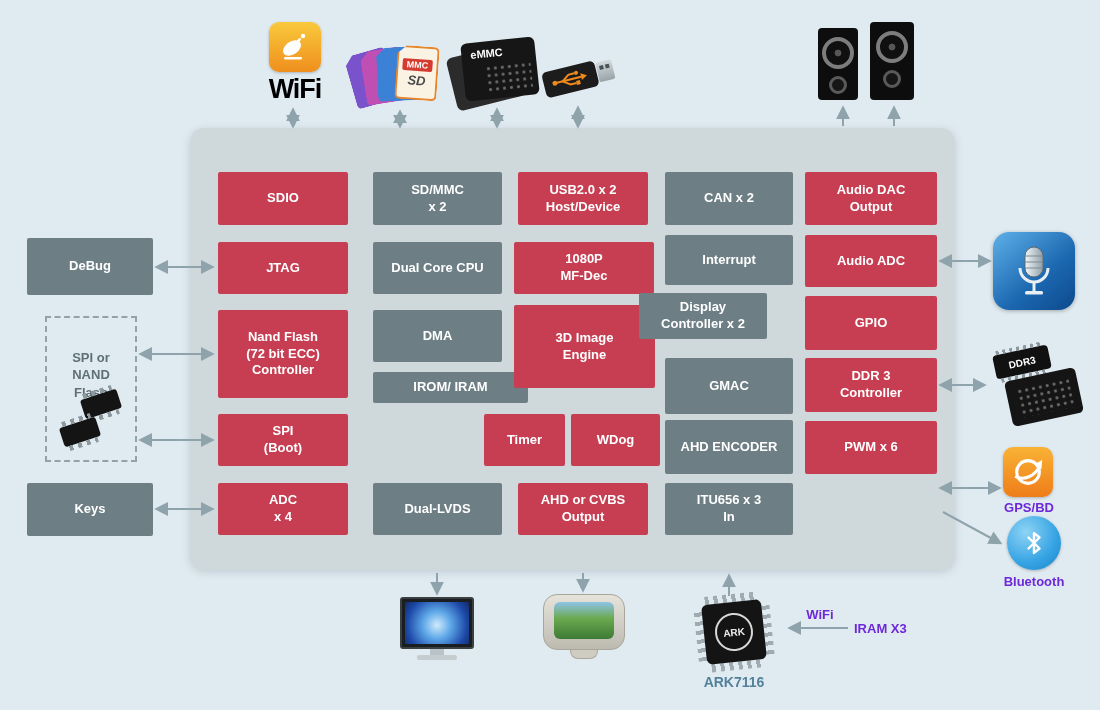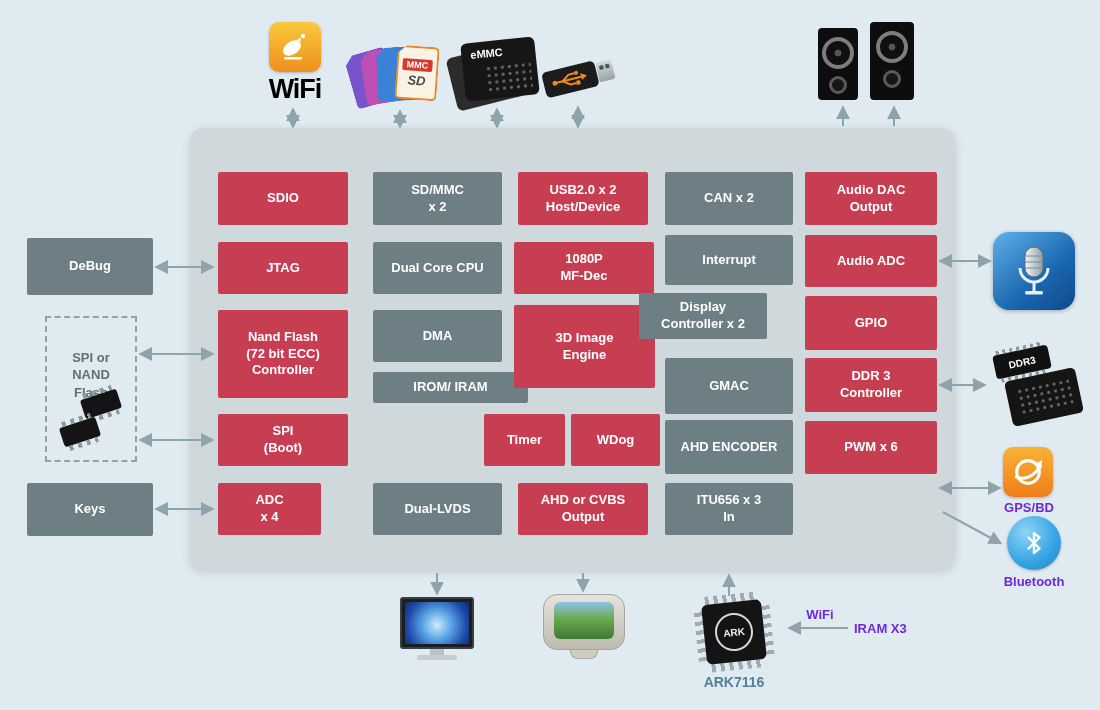--- a/index.html
+++ b/index.html
@@ -120,21 +120,21 @@
 
   <div class="panel"></div>
 
   <div class="block red" style="left:218px;top:172px;width:130px;height:53px">SDIO</div>
   <div class="block red" style="left:218px;top:242px;width:130px;height:52px">JTAG</div>
   <div class="block red" style="left:218px;top:310px;width:130px;height:88px">Nand Flash
 (72 bit ECC)
 Controller</div>
   <div class="block red" style="left:218px;top:414px;width:130px;height:52px">SPI
 (Boot)</div>
-  <div class="block red" style="left:218px;top:483px;width:103px;height:52px">ADC
+  <div class="block red" style="left:218px;top:483px;width:130px;height:52px">ADC
 x 4</div>
 
   <div class="block gray" style="left:373px;top:172px;width:129px;height:53px">SD/MMC
 x 2</div>
   <div class="block gray" style="left:373px;top:242px;width:129px;height:52px">Dual Core CPU</div>
   <div class="block gray" style="left:373px;top:310px;width:129px;height:52px">DMA</div>
   <div class="block gray" style="left:373px;top:372px;width:155px;height:31px">IROM/ IRAM</div>
   <div class="block gray" style="left:373px;top:483px;width:129px;height:52px">Dual-LVDS</div>
 
   <div class="block red" style="left:518px;top:172px;width:130px;height:53px">USB2.0 x 2

